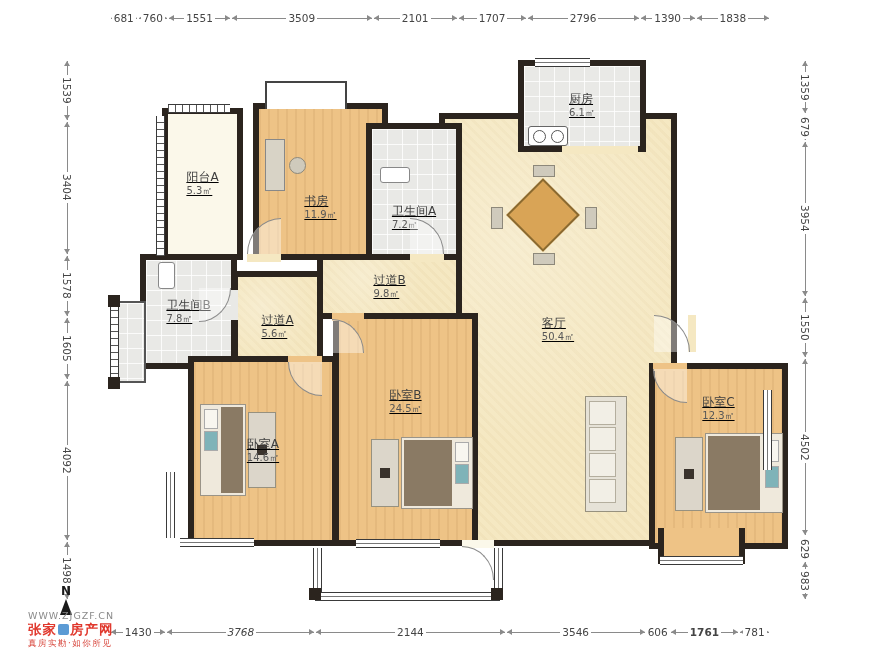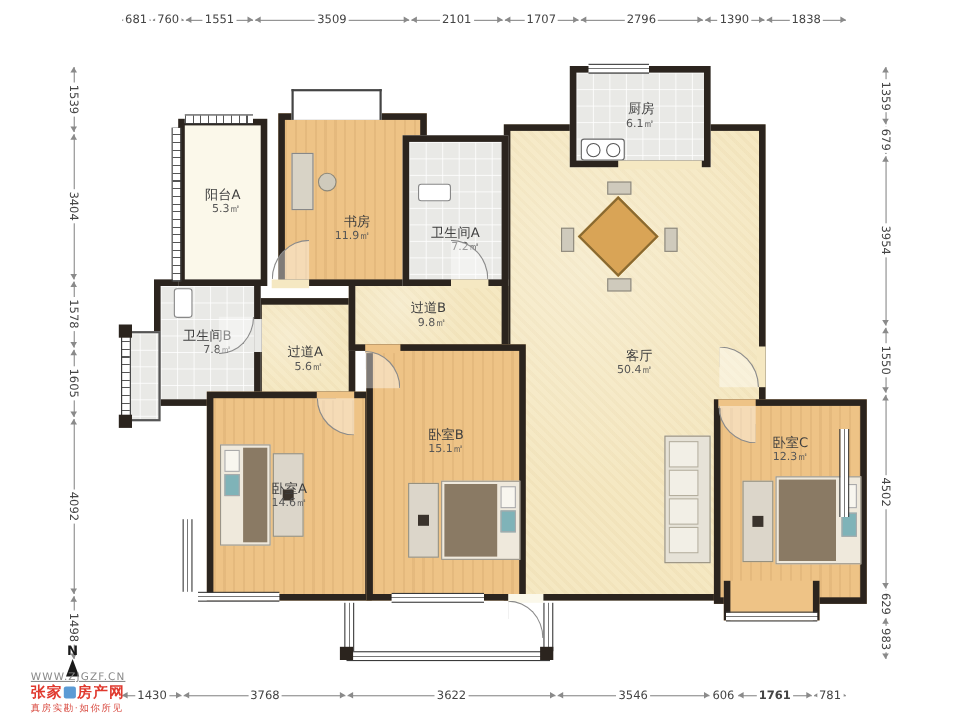--- a/index.html
+++ b/index.html
@@ -17,21 +17,21 @@
       repeating-linear-gradient(45deg, rgba(190,150,80,.06) 0 3px, transparent 3px 7px),
       var(--floor);}
   .f-wood{background:
       repeating-linear-gradient(90deg, rgba(120,70,20,.08) 0 2px, transparent 2px 9px),
       var(--wood); margin-left: 16px;}
   .f-tile{background:
       linear-gradient(rgba(255,255,255,.8) 1px, transparent 1px),
       linear-gradient(90deg, rgba(255,255,255,.8) 1px, transparent 1px),
       var(--tile);background-size:15px 15px;}
   .f-balc{background:var(--balc);}
-  .rlabel{text-align:right;z-index:3;position:relative;line-height:1.25;}
+  .rlabel{text-align:left;z-index:3;position:relative;line-height:1.25;text-decoration:underline;}
   .rname{font-size:12px;color:#3e3e3e;}
   .rarea{font-size:10px;color:#565656;}
   
   #study .rlabel{margin-top:52px;}
   #bathroom-a .rlabel{margin-top:52px;}
   #bedroom-b .rlabel{margin-bottom:56px;}
   #bedroom-c{align-items:flex-start;}
   #bedroom-c .rlabel{margin-top:26px;}
   
   .winh,.winv{position:absolute;background:#fff;z-index:4;box-sizing:border-box;}
@@ -83,21 +83,21 @@
   .dim-h .ar.l{left:1px;top:50%;margin-top:-3px;border-top:3px solid transparent;border-bottom:3px solid transparent;border-right:5px solid var(--line);}
   .dim-h .ar.r{right:1px;top:50%;margin-top:-3px;border-top:3px solid transparent;border-bottom:3px solid transparent;border-left:5px solid var(--line);}
   .dim-v .ar.l{top:1px;left:50%;margin-left:-3px;border-left:3px solid transparent;border-right:3px solid transparent;border-bottom:5px solid var(--line);}
   .dim-v .ar.r{bottom:1px;left:50%;margin-left:-3px;border-left:3px solid transparent;border-right:3px solid transparent;border-top:5px solid var(--line);}
   
   .brand{position:absolute;left:26px;top:588px;width:110px;z-index:6;}
   .north{position:absolute;left:34px;top:-4px;text-align:center;color:#1a1a1a;}
   .n-letter{font-size:12px;font-weight:bold;display:block;}
   .n-arrow{width:0;height:0;margin:1px auto 0;border-left:6px solid transparent;
            border-right:6px solid transparent;border-bottom:16px solid #1a1a1a;}
-  .site{position:absolute;left:2px;top:22px;font-size:9.5px;color:#8a8a8a;letter-spacing:1px;white-space:nowrap;text-decoration:underline;}
+  .site{position:absolute;left:2px;top:22px;font-size:9.5px;color:#8a8a8a;letter-spacing:1px;white-space:nowrap;}
   .logo{position:absolute;left:2px;top:33px;font-size:13.5px;font-weight:bold;color:#e0392e;
         letter-spacing:1px;white-space:nowrap;}
   .logo .house{display:inline-block;width:11px;height:11px;background:#5b9bd5;
         border-radius:2px;vertical-align:-1px;margin:0 1px;}
   .slogan{position:absolute;left:2px;top:50px;font-size:8.5px;color:#d8473d;letter-spacing:1.5px;white-space:nowrap;}
 </style>
 </head>
 <body>
 
 <div id="dim-top" class="dim-h" style="left:110px;top:10px;width:660px;">
@@ -146,27 +146,27 @@
       <i class="ar l"></i>
       <i class="ar r"></i>
     </div>
   </div>
 <div id="dim-bottom" class="dim-h" style="left:110px;top:624px;width:660px;">
     <div class="dseg" style="flex-grow: 1430;">
       <span class="dlabel">1430</span>
       <i class="ar l"></i>
       <i class="ar r"></i>
     </div>
-    <div class="dseg" style="flex-grow: 3768;">
+    <div class="dseg" style="flex-grow: 3768; font-style: italic;">
       <span class="dlabel">3768</span>
       <i class="ar l"></i>
       <i class="ar r"></i>
     </div>
     <div class="dseg" style="flex-grow: 4821;">
-      <span class="dlabel">3622</span>
+      <span class="dlabel">2144</span>
       <i class="ar l"></i>
       <i class="ar r"></i>
     </div>
     <div class="dseg" style="flex-grow: 3546;">
       <span class="dlabel">3546</span>
       <i class="ar l"></i>
       <i class="ar r"></i>
     </div>
     <div class="dseg" style="flex-grow: 606;">
       <span class="dlabel">606</span>
@@ -249,21 +249,21 @@
     </div>
     <div class="dseg" style="flex-grow: 983;">
       <span class="dlabel">983</span>
       <i class="ar l"></i>
       <i class="ar r"></i>
     </div>
   </div>
 
 <div class="plan">
 
-  <div class="room f-main" id="living" style="left:348px;top:53px;width:238px;height:433px;">
+  <div class="room f-main" id="living" style="left:329px;top:53px;width:238px;height:433px;">
     <div class="rlabel">
       <div class="rname">客厅</div>
       <div class="rarea">50.4㎡</div>
     </div>
 
     <div class="furn table" style="left:72px;top:70px;width:52px;height:52px;"></div>
     <div class="furn chair" style="left:88px;top:46px;width:22px;height:12px;"></div>
     <div class="furn chair" style="left:88px;top:134px;width:22px;height:12px;"></div>
     <div class="furn chair" style="left:46px;top:88px;width:12px;height:22px;"></div>
     <div class="furn chair" style="left:140px;top:88px;width:12px;height:22px;"></div>
@@ -309,21 +309,21 @@
       <div class="blank" style="left:20px;top:2px;right:2px;bottom:2px;"></div>
     </div>
     <div class="furn ward" style="left:54px;top:50px;width:28px;height:76px;">
         <i></i>
       </div>
   </div>
 
   <div class="room f-wood" id="bedroom-b" style="left:207px;top:253px;width:145px;height:233px;">
     <div class="rlabel">
       <div class="rname">卧室B</div>
-      <div class="rarea">15.1㎡</div>
+      <div class="rarea">24.5㎡</div>
     </div>
     <div class="furn ward" style="left:32px;top:120px;width:28px;height:68px;">
         <i></i>
       </div>
     <div class="furn bed" style="left:62px;top:118px;width:72px;height:72px;">
       <div class="pill" style="right:3px;top:4px;width:12px;height:18px;"></div>
       <div class="pill teal" style="right:3px;top:26px;width:12px;height:18px;"></div>
       <div class="blank" style="left:2px;top:2px;width:48px;bottom:2px;"></div>
     </div>
   </div>

